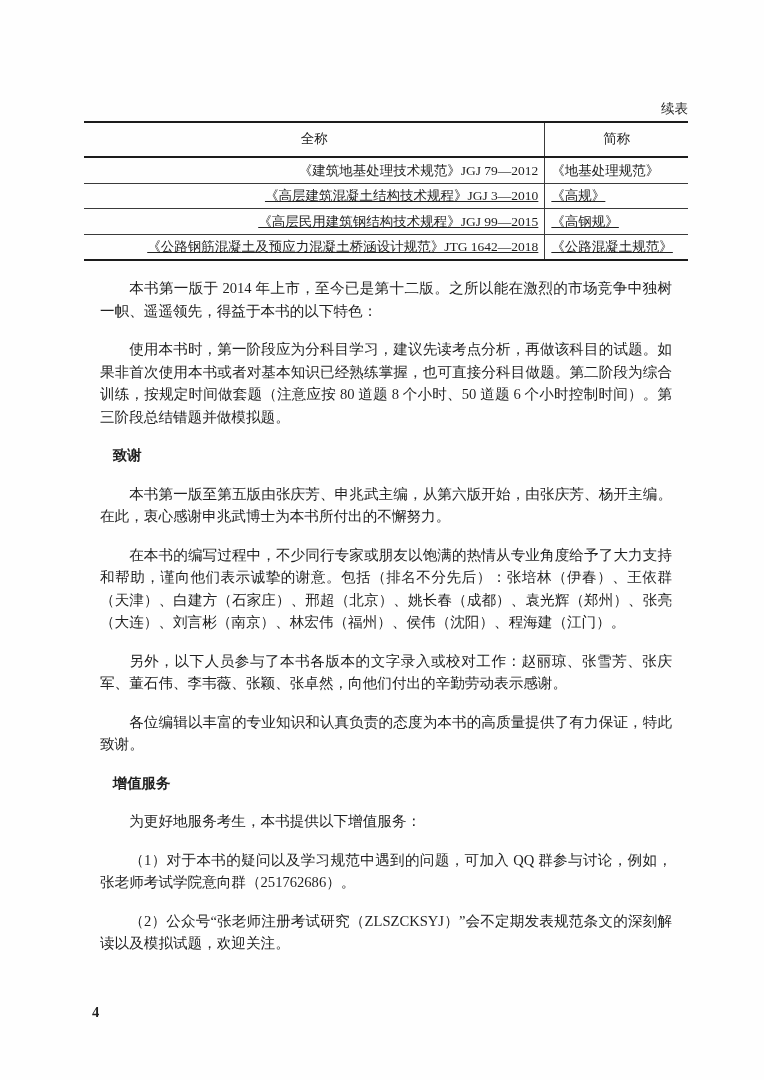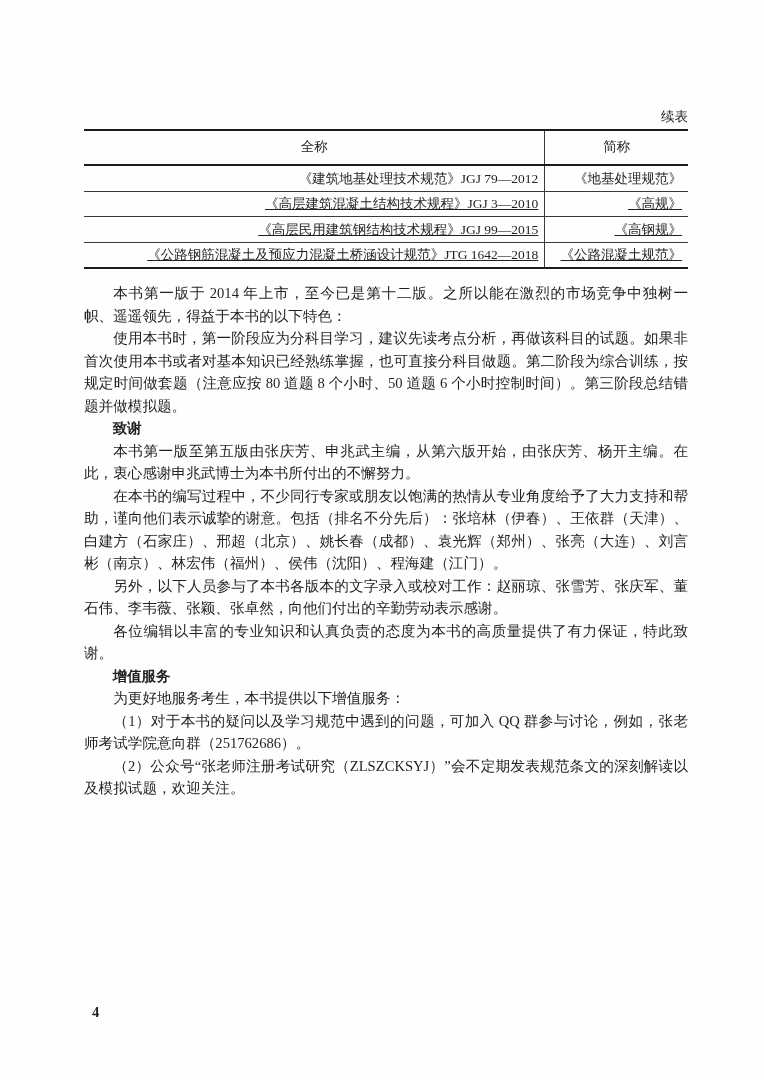--- a/index.html
+++ b/index.html
@@ -20,21 +20,21 @@
   .page {
     position: relative;
     width: 764px;
     height: 1080px;
     background: var(--page-bg);
     overflow: hidden;
   }
   .content {
     position: absolute;
     left: 84px;
-    top: 8px;
+    top: 0;
     width: 604px;
   }
   .continued-label {
     padding-top: 101px;
     text-align: right;
     font-size: 13.5px;
     line-height: 16px;
     margin-bottom: 4px;
   }
   table.codes-table {
@@ -57,39 +57,39 @@
     border-right: 1px solid var(--thin-border);
   }
   table.codes-table td {
     padding: 3.5px 6px 3px;
   }
   table.codes-table td:first-child {
     text-align: right;
     padding-left: 9px;
   }
   table.codes-table td:last-child {
-    text-align: right;
+    text-align: left;
   }
   table.codes-table tbody tr + tr td {
     border-top: 1px solid var(--thin-border);
     text-decoration: underline;
   }
   .sections {
     margin-top: 13px;
   }
   .section-heading {
     font-family: "Liberation Sans", "DejaVu Sans", sans-serif;
     font-weight: 700;
     font-size: 14.4px;
     line-height: 22.5px;
     text-indent: 2em;
     margin: 0;
   }
   .body-paragraph {
-    margin: 0;
+    margin: 16px;
     font-size: 14.6px;
     line-height: 22.5px;
     text-indent: 2em;
     text-align: justify;
   }
   .page-number {
     position: absolute;
     left: 92px;
     top: 1004px;
     font-weight: 700;

